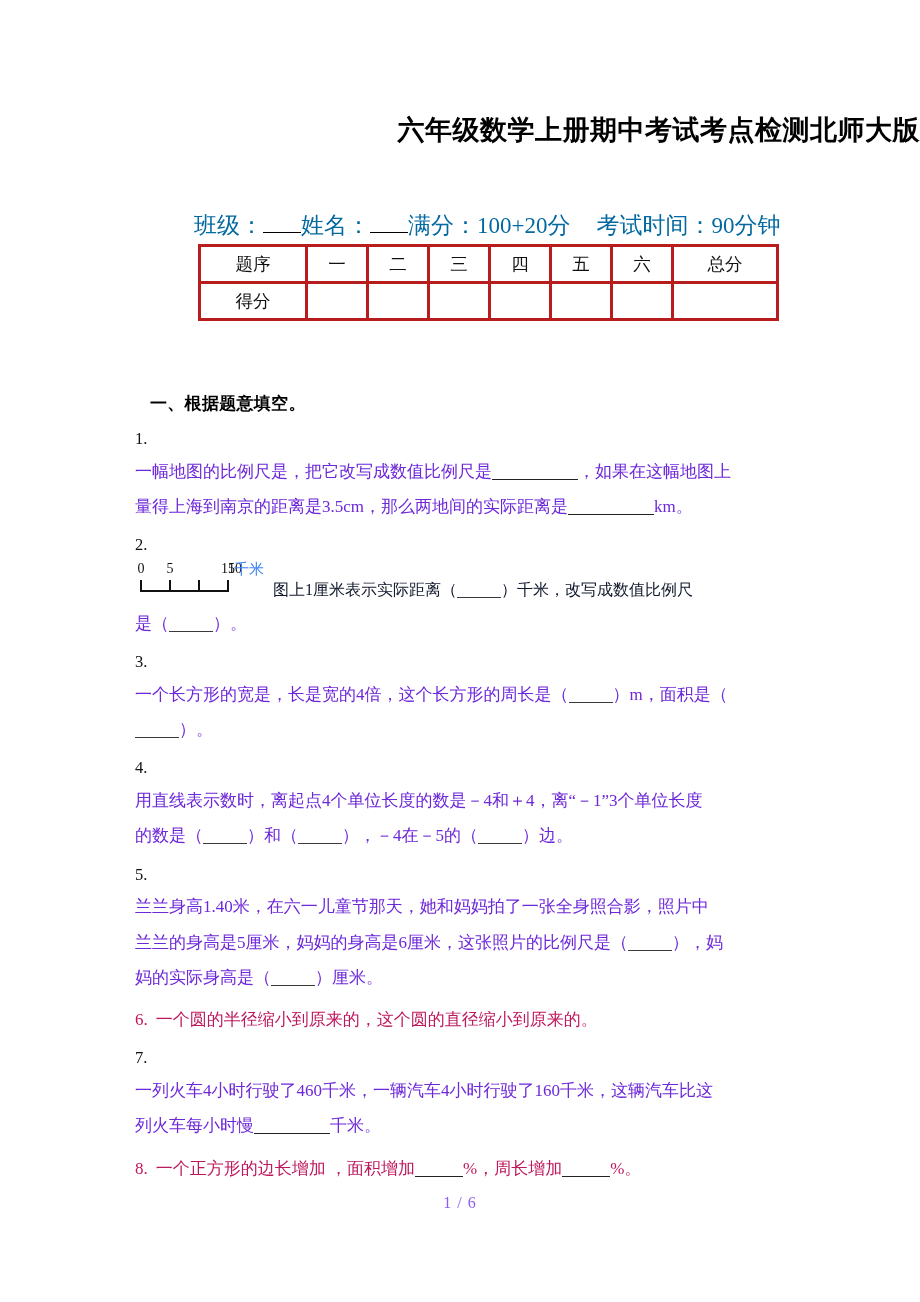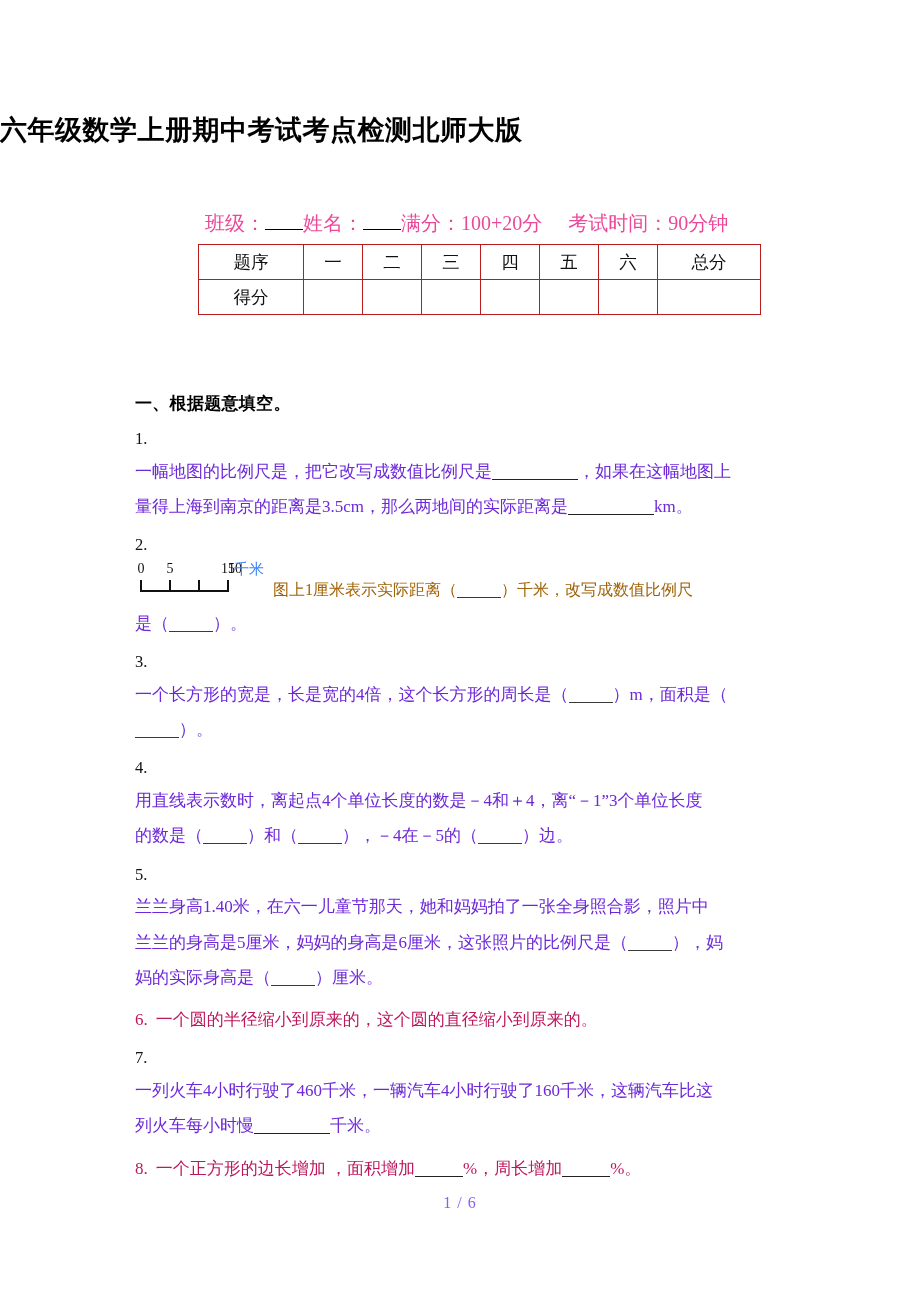--- a/index.html
+++ b/index.html
@@ -21,57 +21,57 @@
     inset: 0;
     padding: 0;
   }
 
   
   .doc-title {
     position: absolute;
     top: 112px;
     left: 0;
     width: 920px;
-    text-align: left;
+    text-align: right;
     font-family: "DejaVu Sans", "Liberation Sans", sans-serif;
     font-weight: bold;
     font-size: 27px;
     letter-spacing: 0.5px;
     color: #000;
     white-space: nowrap;
   }
 
   
   .info-line {
     position: absolute;
     top: 210px;
-    left: 205px;
-    font-size: 20px;
-    white-space: nowrap;
-    color: #ec4899;
+    left: 194px;
+    font-size: 23px;
+    white-space: nowrap;
+    color: #0369a1;
   }
   .blank-ul {
     display: inline-block;
     border-bottom: 1.4px solid #000;
     vertical-align: baseline;
   }
   .blank-ul.w-short { width: 38px; height: 15px; }
   .gap-wide { display: inline-block; width: 26px; }
 
   
   .score-table {
     position: absolute;
     top: 244px;
     left: 198px;
     border-collapse: collapse;
     table-layout: fixed;
     width: 524px;
   }
   .score-table td {
-    border: 1px solid #b91c1c;
+    border: 3px solid #b91c1c;
     height: 34px;
     text-align: center;
     vertical-align: middle;
     font-size: 17.5px;
     color: #111;
     padding: 0;
   }
   .score-table .col-label { width: 104px; }
   .score-table .col-num   { width: 58px; }
   .score-table .col-total { width: 102px; }
@@ -82,21 +82,21 @@
     top: 392px;
     left: 135px;
     width: 660px;
   }
 
   .section-heading {
     font-family: "DejaVu Sans", "Liberation Sans", sans-serif;
     font-weight: bold;
     font-size: 17px;
     color: #000;
-    margin: 0 0 11px 0;
+    margin: 0 0 11px 15px;
     letter-spacing: 0.3px;
   }
 
   .q-num {
     font-size: 16.5px;
     line-height: 1.55;
     margin: 0 0 2px 0;
     color: #111;
   }
 
@@ -185,21 +185,21 @@
   .ruler-fig .r-tick {
     position: absolute;
     top: 20px;
     width: 2px;
     height: 12px;
     background: #111;
   }
   .q2-text {
     font-size: 16px;
     line-height: 1.35;
-    color: #a16207;
+    color: #0f172a;
     padding-bottom: 3px;
   }
 
   
   .page-footer {
     position: absolute;
     top: 1194px;
     left: 0;
     width: 920px;
     text-align: center;

